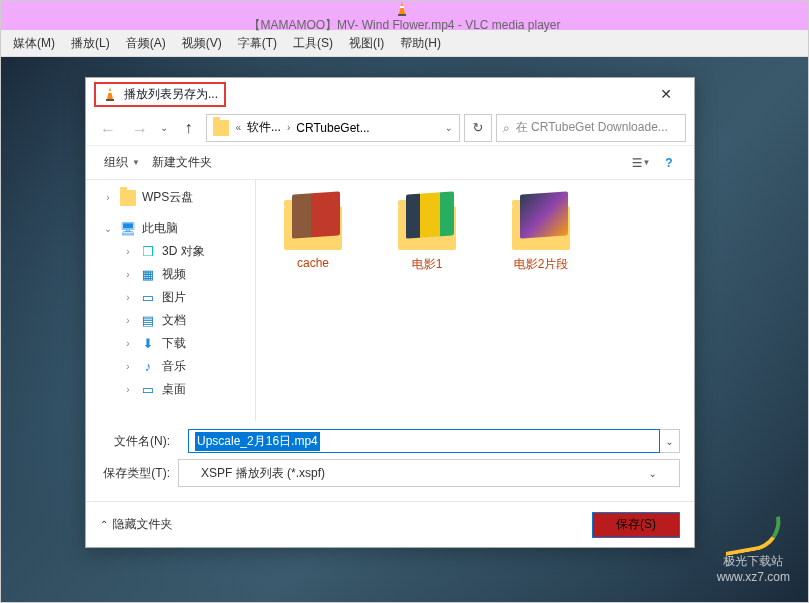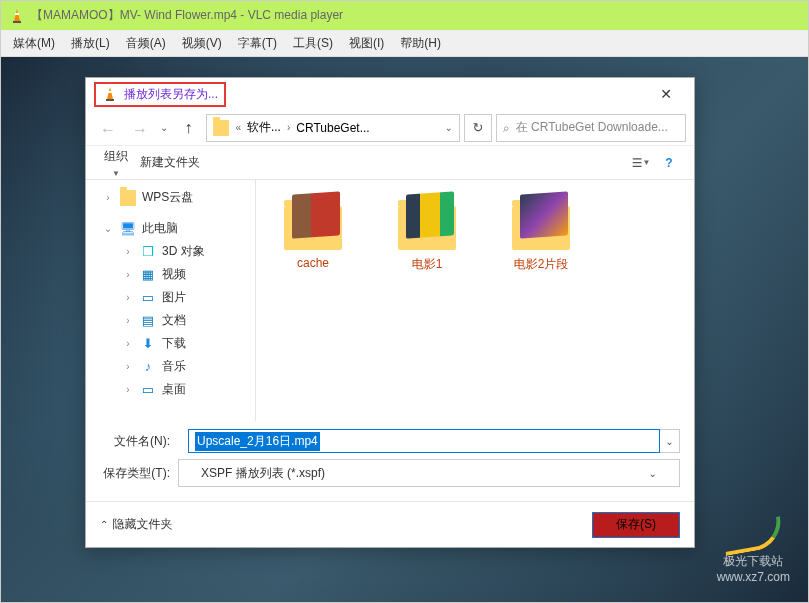--- a/index.html
+++ b/index.html
@@ -1,46 +1,46 @@
 <!DOCTYPE html>
 <html><head>
 <meta charset="utf-8">
 <style>
 * { margin: 0; padding: 0; box-sizing: border-box; font-family: "Microsoft YaHei", "Segoe UI", sans-serif; }
 body { width: 809px; height: 603px; overflow: hidden; background: #f0f0f0; position: relative; }
 
 .vlc-window { width: 809px; height: 603px; background: #fff; border: 1px solid #ccc; }
-.vlc-titlebar { height: 30px; background: #bef264; display: flex; align-items: center; padding: 0 8px; border-bottom: 1px solid #eee; }
+.vlc-titlebar { height: 30px; background: #f0abfc; display: flex; align-items: center; padding: 0 8px; border-bottom: 1px solid #eee; flex-direction: column; }
 .vlc-cone { width: 16px; height: 16px; margin-right: 6px; display:flex; align-items:center; justify-content:center; }
 .vlc-title { font-size: 12px; color: #666; }
 .vlc-menubar { height: 26px; background: #f0f0f0; display: flex; align-items: center; padding: 0 4px; font-size: 12px; color: #333; border-bottom: 1px solid #ddd; }
 .vlc-menu-item { padding: 3px 8px; cursor: default; }
 .vlc-video { height: 545px; background: linear-gradient(135deg, #1a2a3a 0%, #2d4a5c 30%, #3a5a6c 60%, #1a2a3a 100%); position: relative; }
 .vlc-video::before { content:""; position:absolute; inset:0; background: radial-gradient(circle at 30% 40%, rgba(100,150,180,0.3), transparent 50%), radial-gradient(circle at 70% 60%, rgba(60,100,120,0.4), transparent 50%); }
 
 .dialog { position: absolute; left: 85px; top: 77px; width: 610px; height: 471px; background: #fff; border: 1px solid #aaa; box-shadow: 0 4px 20px rgba(0,0,0,0.3); display: flex; flex-direction: column; }
 .dlg-titlebar { height: 32px; display: flex; align-items: center; padding: 0 8px; }
 .dlg-title-boxed { border: 2px solid #e53935; padding: 2px 6px; display: flex; align-items: center; }
 .dlg-cone { width: 16px; height: 16px; margin-right: 6px; }
-.dlg-title { font-size: 12px; color: #6d28d9; }
+.dlg-title { font-size: 12px; color: #0f172a; }
 .dlg-close { margin-left: auto; width: 40px; height: 28px; display: flex; align-items: center; justify-content: center; font-size: 14px; color: #333; background: #fff; }
 
 .dlg-nav { height: 36px; display: flex; align-items: center; padding: 0 8px; gap: 4px; border-bottom: 1px solid #eee; }
 .nav-btn { width: 28px; height: 28px; display: flex; align-items: center; justify-content: center; color: #bbb; font-size: 16px; }
 .nav-up { width: 28px; height: 28px; display: flex; align-items: center; justify-content: center; color: #333; }
 .addr-bar { flex: 1; height: 28px; border: 1px solid #ccc; display: flex; align-items: center; padding: 0 6px; font-size: 12px; gap: 4px; }
 .folder-ico { width:16px; height:16px; background: #ffd66e; border-radius: 1px; position: relative; }
 .folder-ico::before { content:""; position:absolute; top:-3px; left:0; width:7px; height:3px; background:#ffd66e; border-radius:1px 1px 0 0; }
 .chev { color: #666; font-size: 10px; padding: 0 2px; }
 .addr-drop { color: #666; font-size: 10px; margin-left: auto; }
 .refresh-btn { width: 28px; height: 28px; border: 1px solid #ccc; display: flex; align-items: center; justify-content: center; color: #555; font-size: 13px; }
 .search-box { width: 190px; height: 28px; border: 1px solid #ccc; display: flex; align-items: center; padding: 0 6px; font-size: 12px; color: #888; gap: 6px; }
 
 .dlg-toolbar { height: 34px; display: flex; align-items: center; padding: 0 12px; font-size: 12px; color: #333; border-bottom: 1px solid #e5e5e5; }
-.tb-item { display: flex; align-items: center; gap: 4px; padding: 3px 6px; flex-direction: column; }
+.tb-item { display: flex; align-items: center; gap: 4px; padding: 3px 6px; }
 .tb-drop { font-size: 8px; color: #666; }
 .tb-right { margin-left: auto; display: flex; gap: 2px; }
 .tb-icon-btn { width: 26px; height: 24px; display: flex; align-items: center; justify-content: center; color: #555; }
 
 .dlg-body { flex: 1; display: flex; overflow: hidden; }
 .tree { width: 170px; border-right: 1px solid #e5e5e5; padding: 6px 0; font-size: 12px; color: #333; overflow: hidden; }
 .tree-item { display: flex; align-items: center; padding: 3px 0 3px 16px; gap: 6px; white-space: nowrap; }
 .tree-item.sub { padding-left: 36px; }
 .tree-exp { width:12px; color:#888; font-size:10px; text-align:center; }
 .ico { width:16px; height:16px; flex-shrink:0; display:flex; align-items:center; justify-content:center; font-size:13px; }

